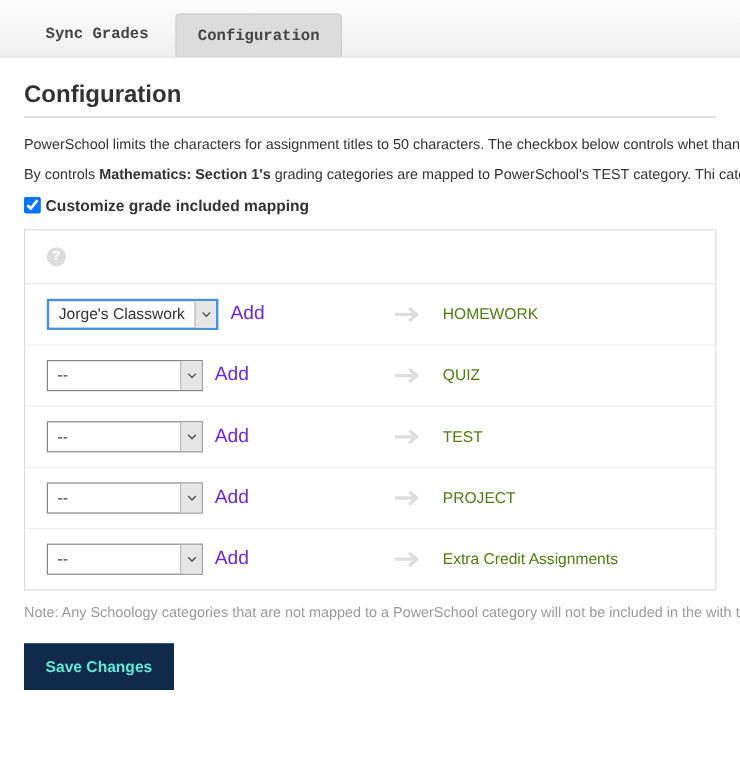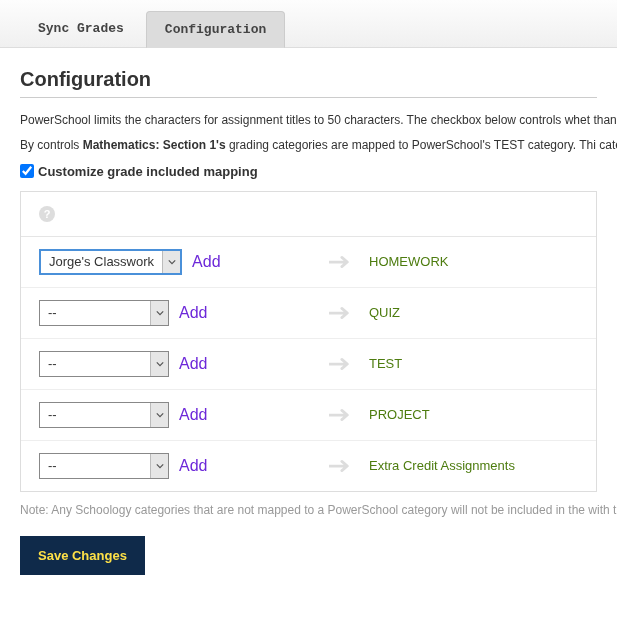--- a/index.html
+++ b/index.html
@@ -155,21 +155,21 @@
     .note {
       font-size: 12px;
       color: #999;
       margin-top: 10px;
       line-height: 1.4;
       white-space: nowrap;
     }
     .save-btn {
       margin-top: 18px;
       background: #0f2a4a;
-      color: #fde047;
+      color: #5eead4;
       border: none;
       padding: 12px 18px;
       font-size: 13px;
       font-weight: bold;
       cursor: pointer;
     }
   </style>
 </head>
 <body>
 

